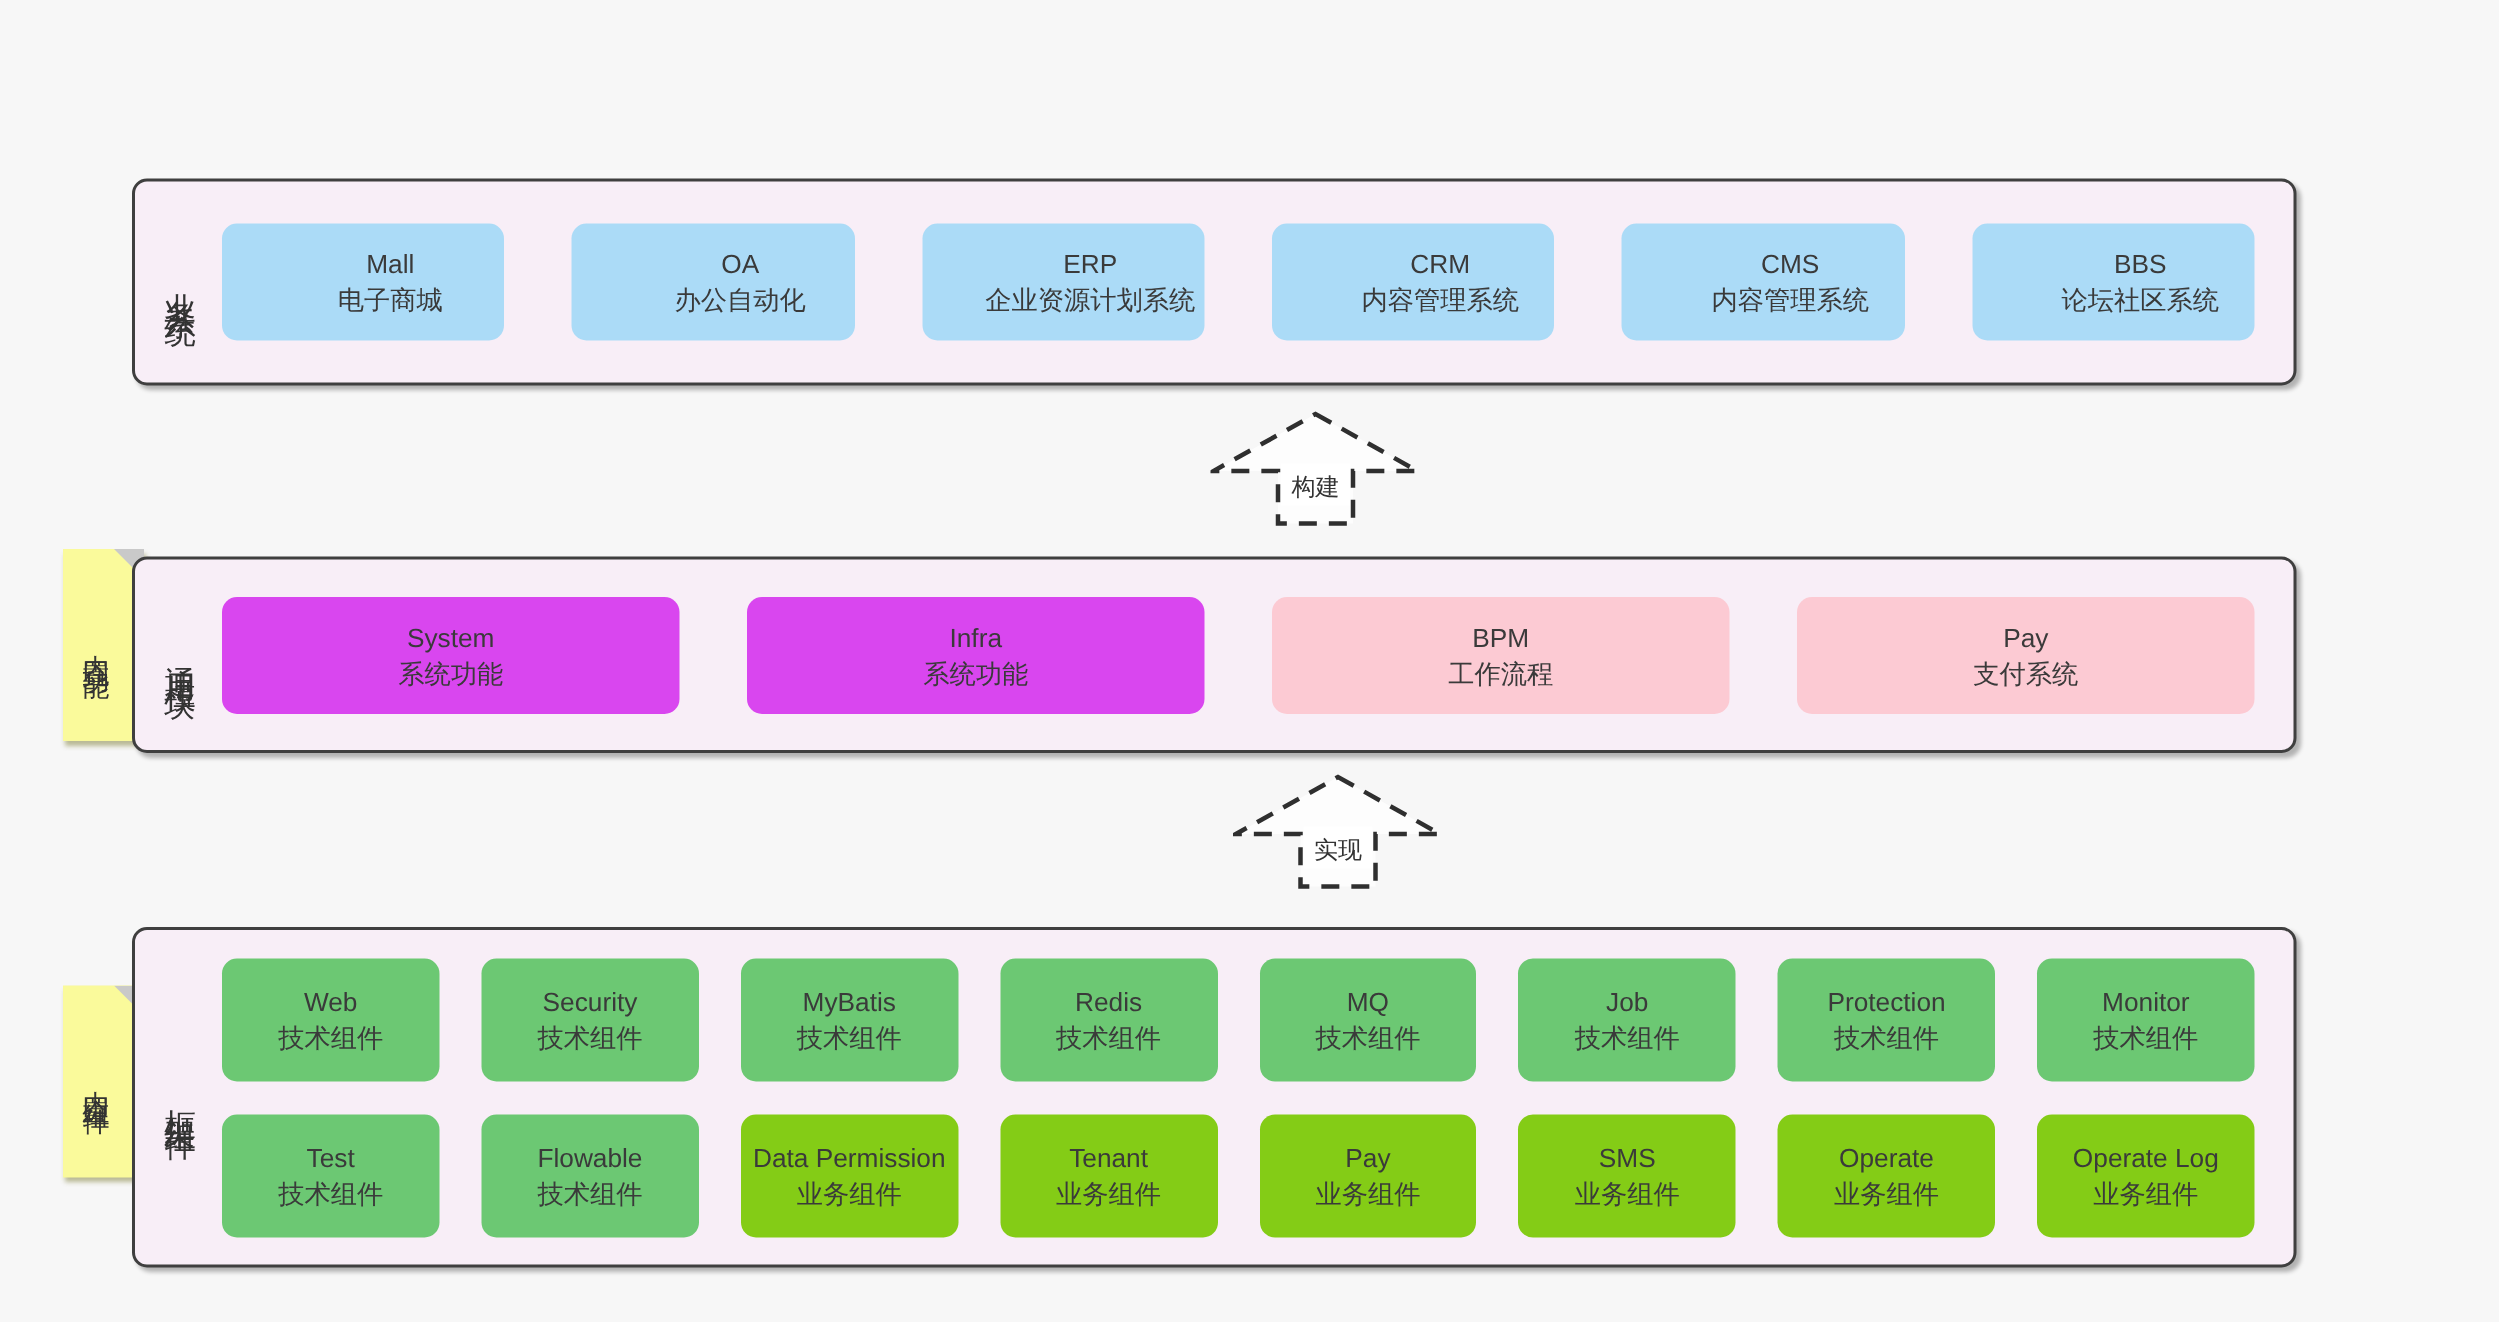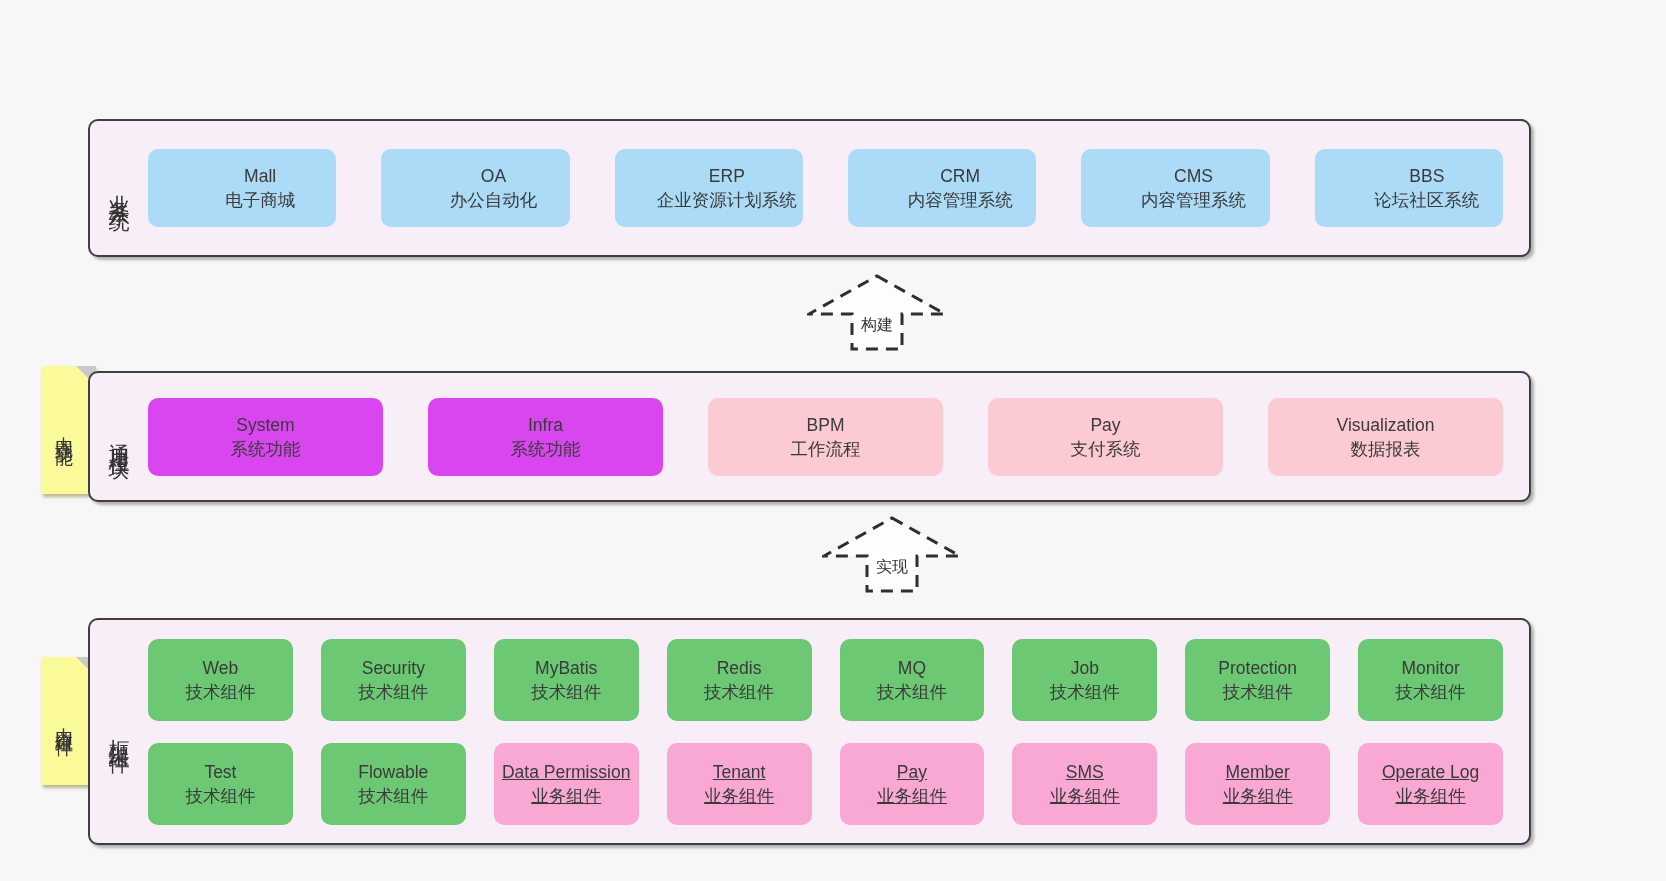--- a/index.html
+++ b/index.html
@@ -50,21 +50,21 @@
     color:#3a3a3a;
     font-size:17.5px;line-height:24px;
     padding:2px 4px;box-sizing:border-box;
   }
   .row-wide .box{height:78px;}
   .row-narrow .box{height:82px;}
   .v-blue{background:#abdbf7;padding-left:40px;}
   .v-red{background:#d946ef;}
   .v-pink{background:#fccad3;}
   .v-green{background:#6cc873;}
-  .v-light_green{background:#f9a8d4;text-decoration:underline;}
+  .v-light_green{background:#84cc16;}
   
   .tag{
     position:absolute;
     width:54px;height:128px;
     background:#fafa9b;
     box-shadow:1px 3px 3px rgba(110,110,30,0.45);
     z-index:1;
     display:flex;align-items:center;justify-content:center;
   }
   .tag .fold{
@@ -157,24 +157,20 @@
             <div>系统功能</div>
           </div>
           <div class="box v-pink">
             <div>BPM</div>
             <div>工作流程</div>
           </div>
           <div class="box v-pink">
             <div>Pay</div>
             <div>支付系统</div>
           </div>
-          <div class="box v-pink">
-            <div>Visualization</div>
-            <div>数据报表</div>
-          </div>
         </div>
       </div>
   </div>
 
   <svg class="arrow arrow-2" viewBox="0 0 140 79">
     <polygon points="70,3 138,41 95,41 95,76 45,76 45,41 2,41"></polygon>
     <rect x="47" y="36" width="46" height="28"></rect>
     <text x="70" y="57" text-anchor="middle">实现</text>
   </svg>
 
@@ -239,21 +235,21 @@
           </div>
           <div class="box v-light_green">
             <div>Pay</div>
             <div>业务组件</div>
           </div>
           <div class="box v-light_green">
             <div>SMS</div>
             <div>业务组件</div>
           </div>
           <div class="box v-light_green">
-            <div>Member</div>
+            <div>Operate</div>
             <div>业务组件</div>
           </div>
           <div class="box v-light_green">
             <div>Operate Log</div>
             <div>业务组件</div>
           </div>
         </div>
       </div>
   </div>
 

